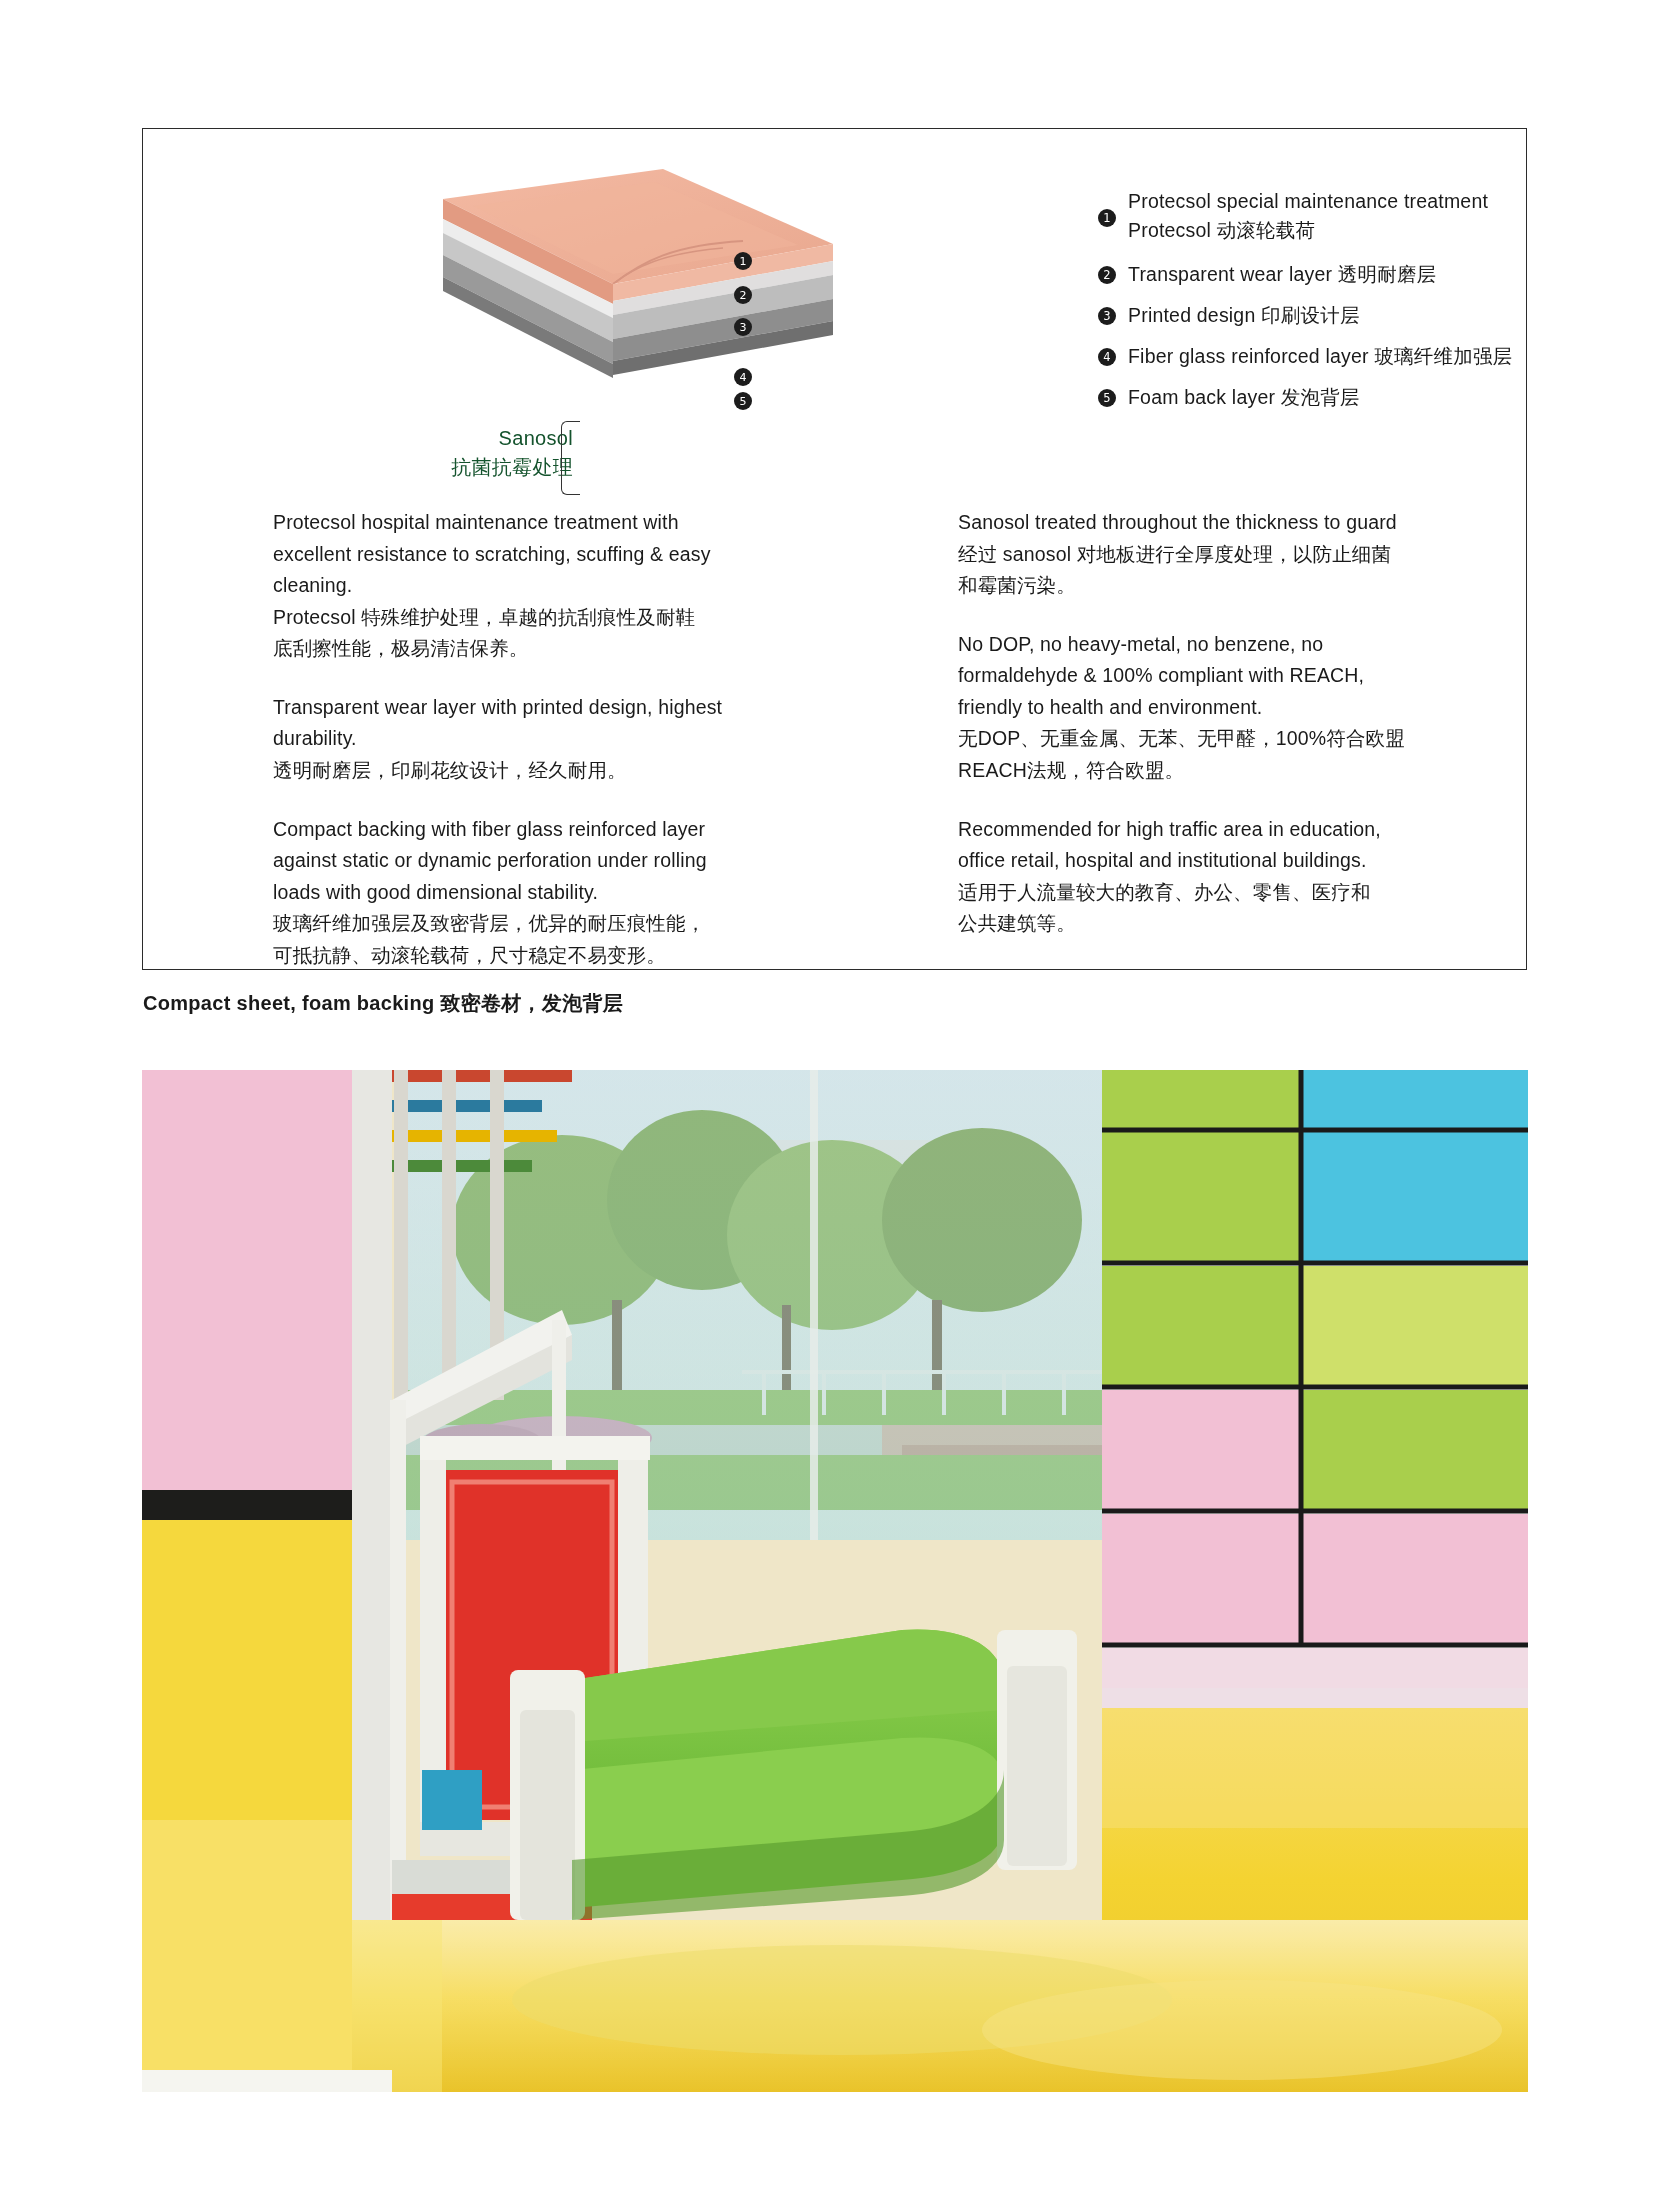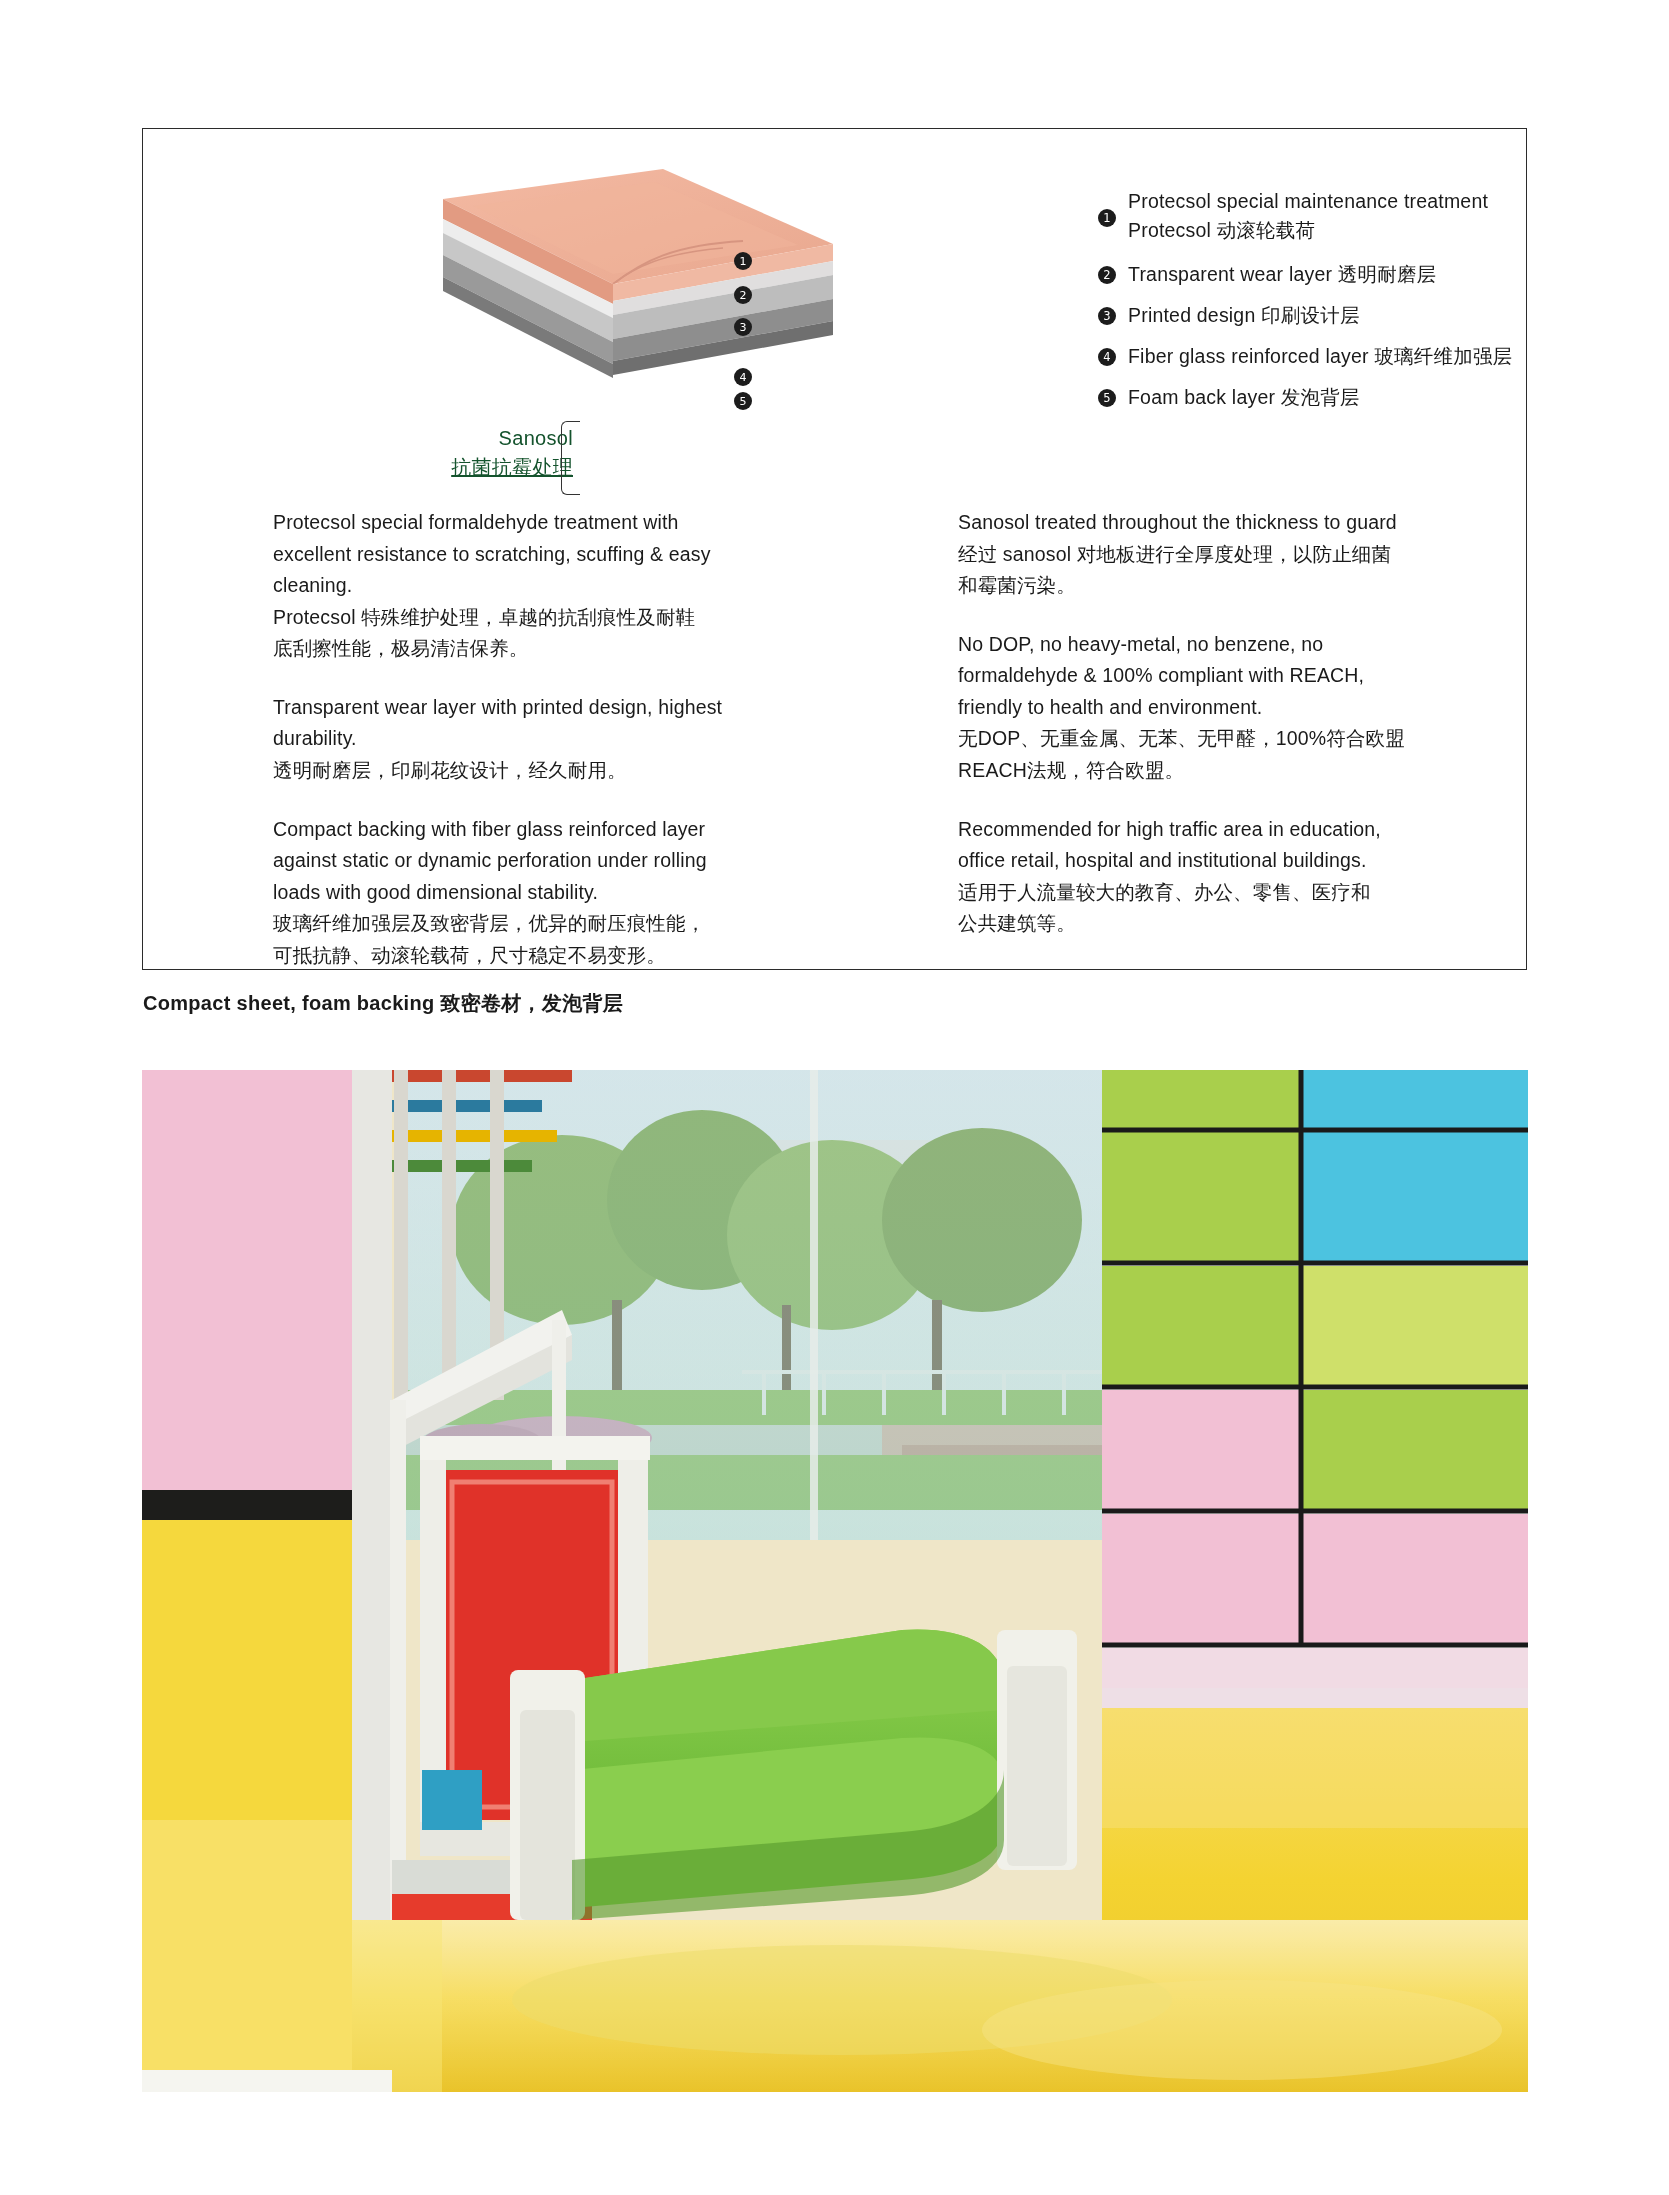--- a/index.html
+++ b/index.html
@@ -42,21 +42,21 @@
     position: absolute;
     left: 270px;
     top: 295px;
     width: 160px;
     text-align: right;
     font-size: 20px;
     line-height: 1.45;
     color: #14532d;
     letter-spacing: .3px;
   }
-  .sanosol-label .cn { font-size: 20px; text-decoration: underline; }
+  .sanosol-label .cn { font-size: 20px; }
   .brace {
     position: absolute;
     left: 418px;
     top: 292px;
     width: 18px;
     height: 72px;
     border-left: 1.5px solid #333;
     border-top: 1.5px solid #333;
     border-bottom: 1.5px solid #333;
     border-radius: 6px 0 0 6px;
@@ -226,21 +226,21 @@
     <div class="legend-row">
       <span class="bullet-num">5</span>
       <span class="legend-text">
         <div>Foam back layer 发泡背层</div>
       </span>
     </div>
   </div>
 
   <div class="col col-left">
     <div class="para">
-      <div>Protecsol special formaldehyde treatment with</div>
+      <div>Protecsol hospital maintenance treatment with</div>
       <div>excellent resistance to scratching, scuffing &amp; easy</div>
       <div>cleaning.</div>
       <div>Protecsol 特殊维护处理，卓越的抗刮痕性及耐鞋</div>
       <div>底刮擦性能，极易清洁保养。</div>
     </div>
     <div class="para">
       <div>Transparent wear layer with printed design, highest</div>
       <div>durability.</div>
       <div>透明耐磨层，印刷花纹设计，经久耐用。</div>
     </div>

